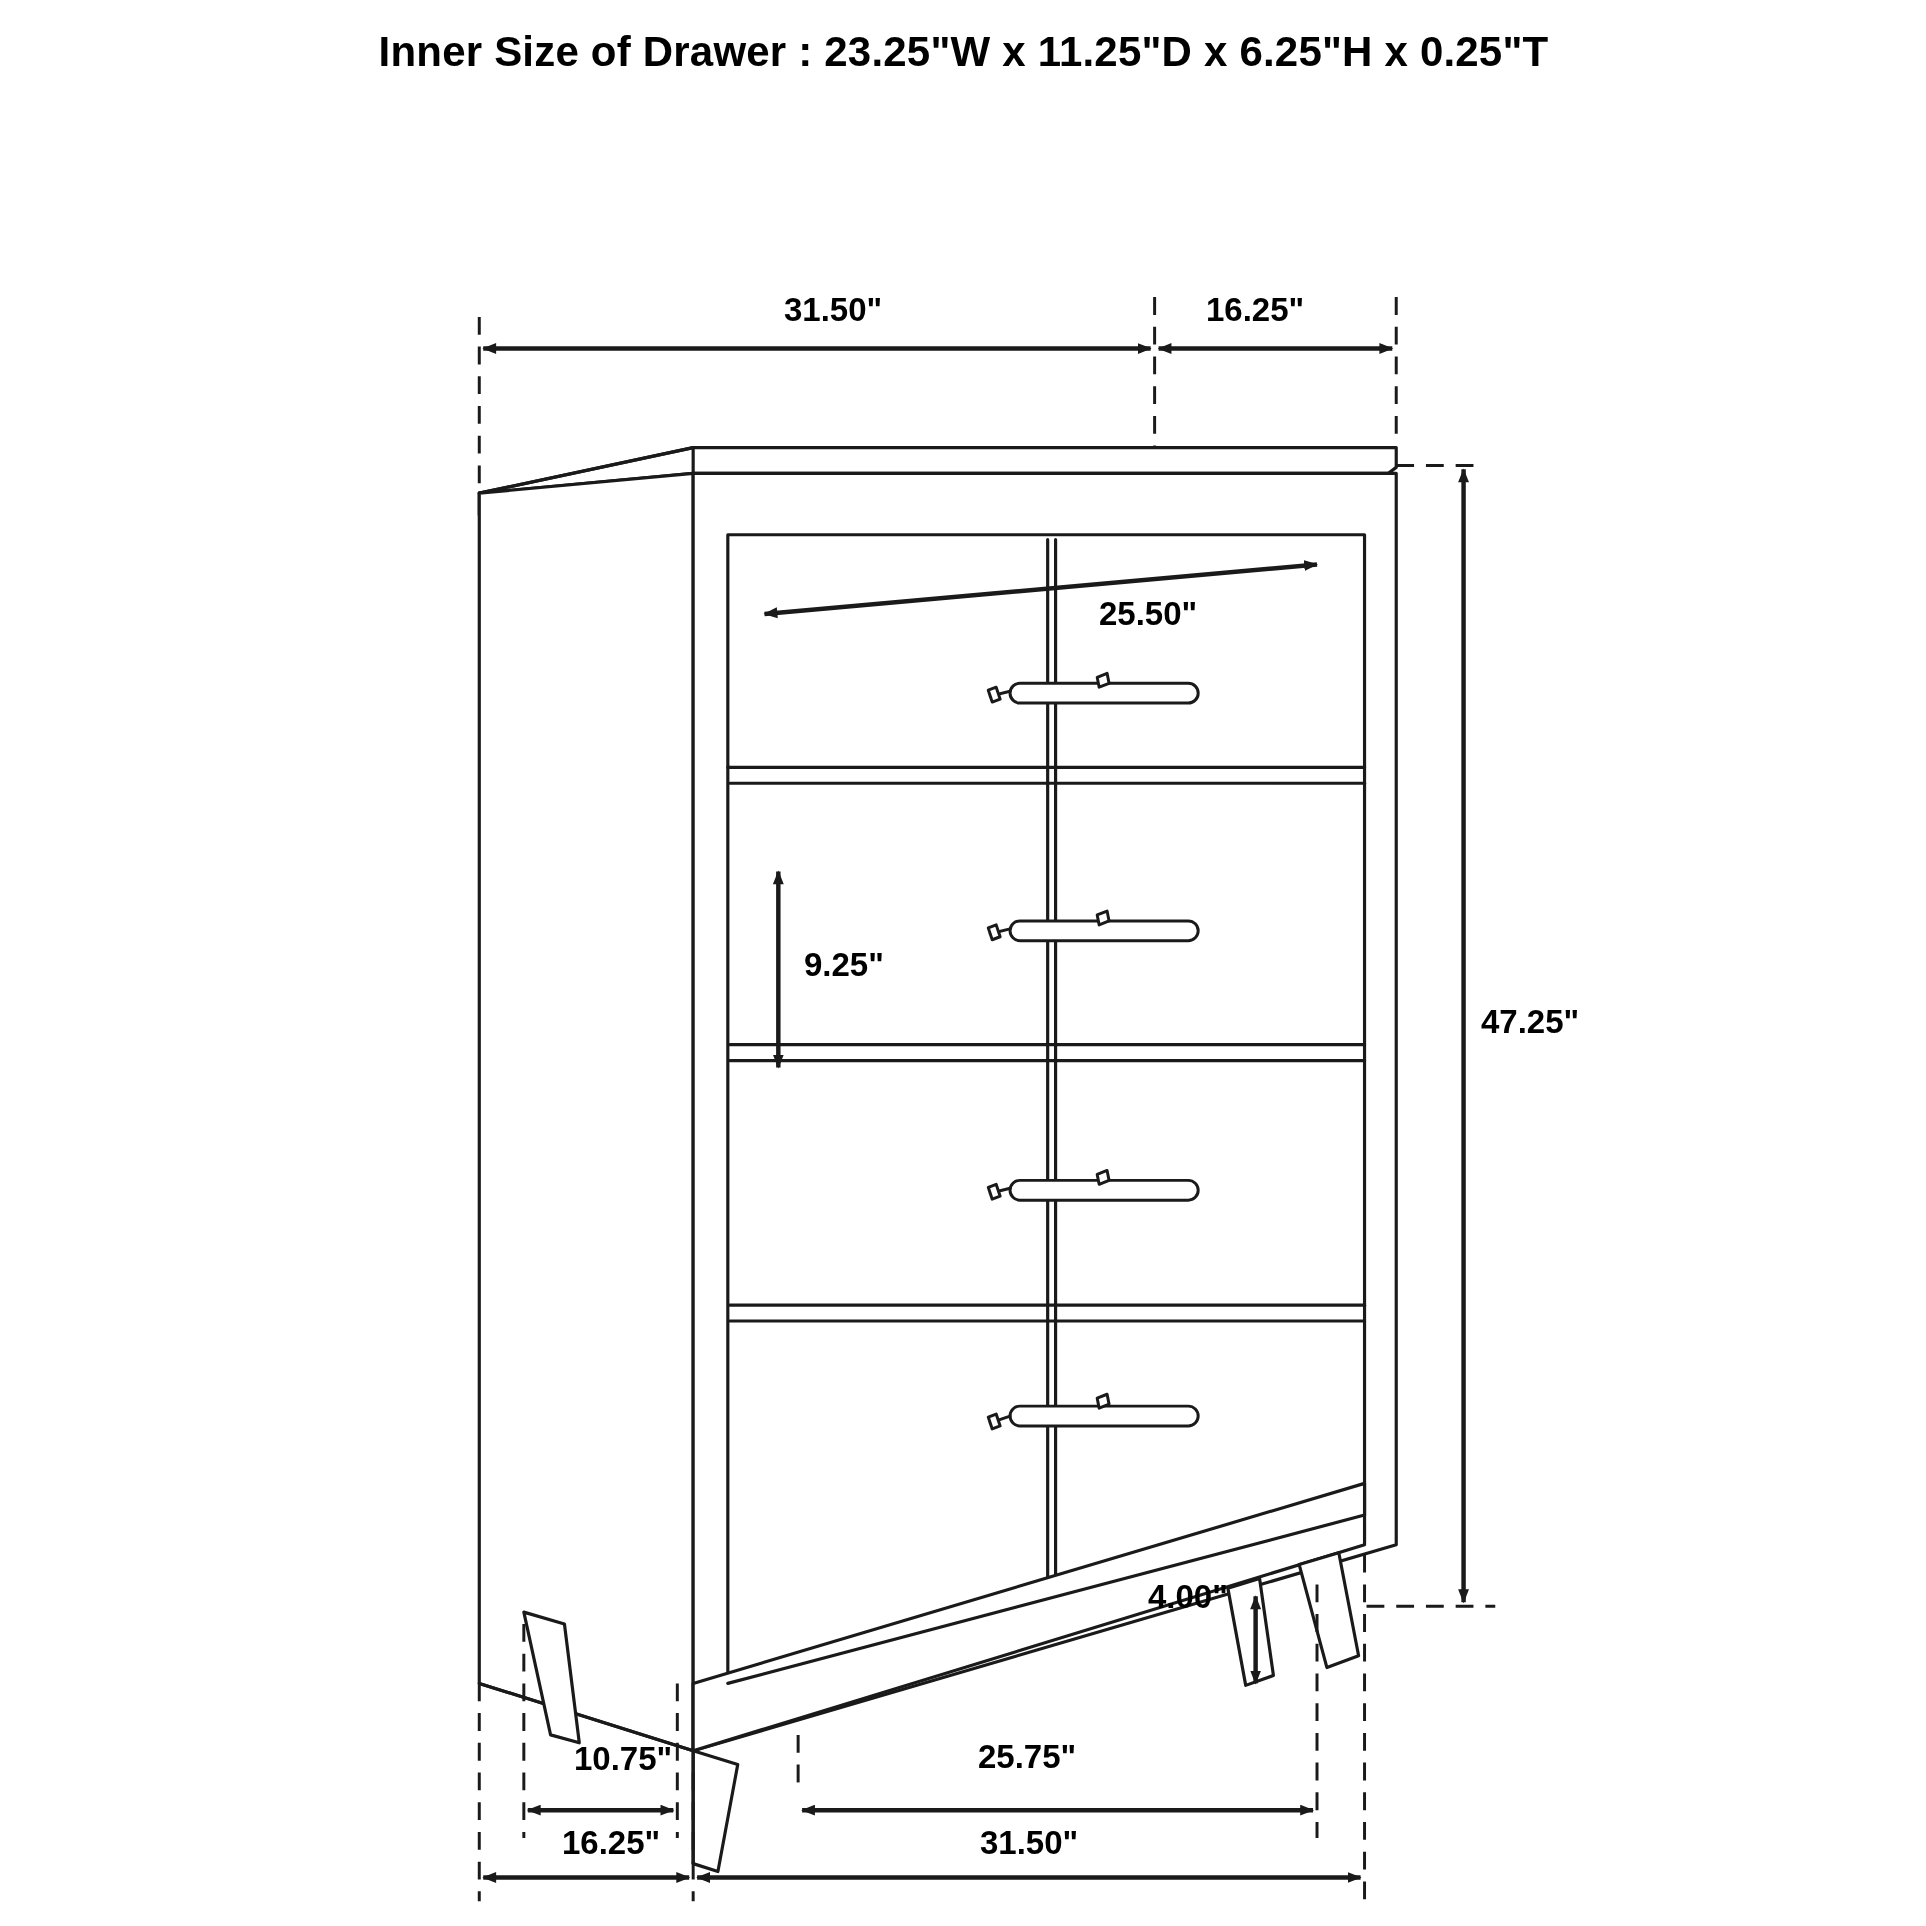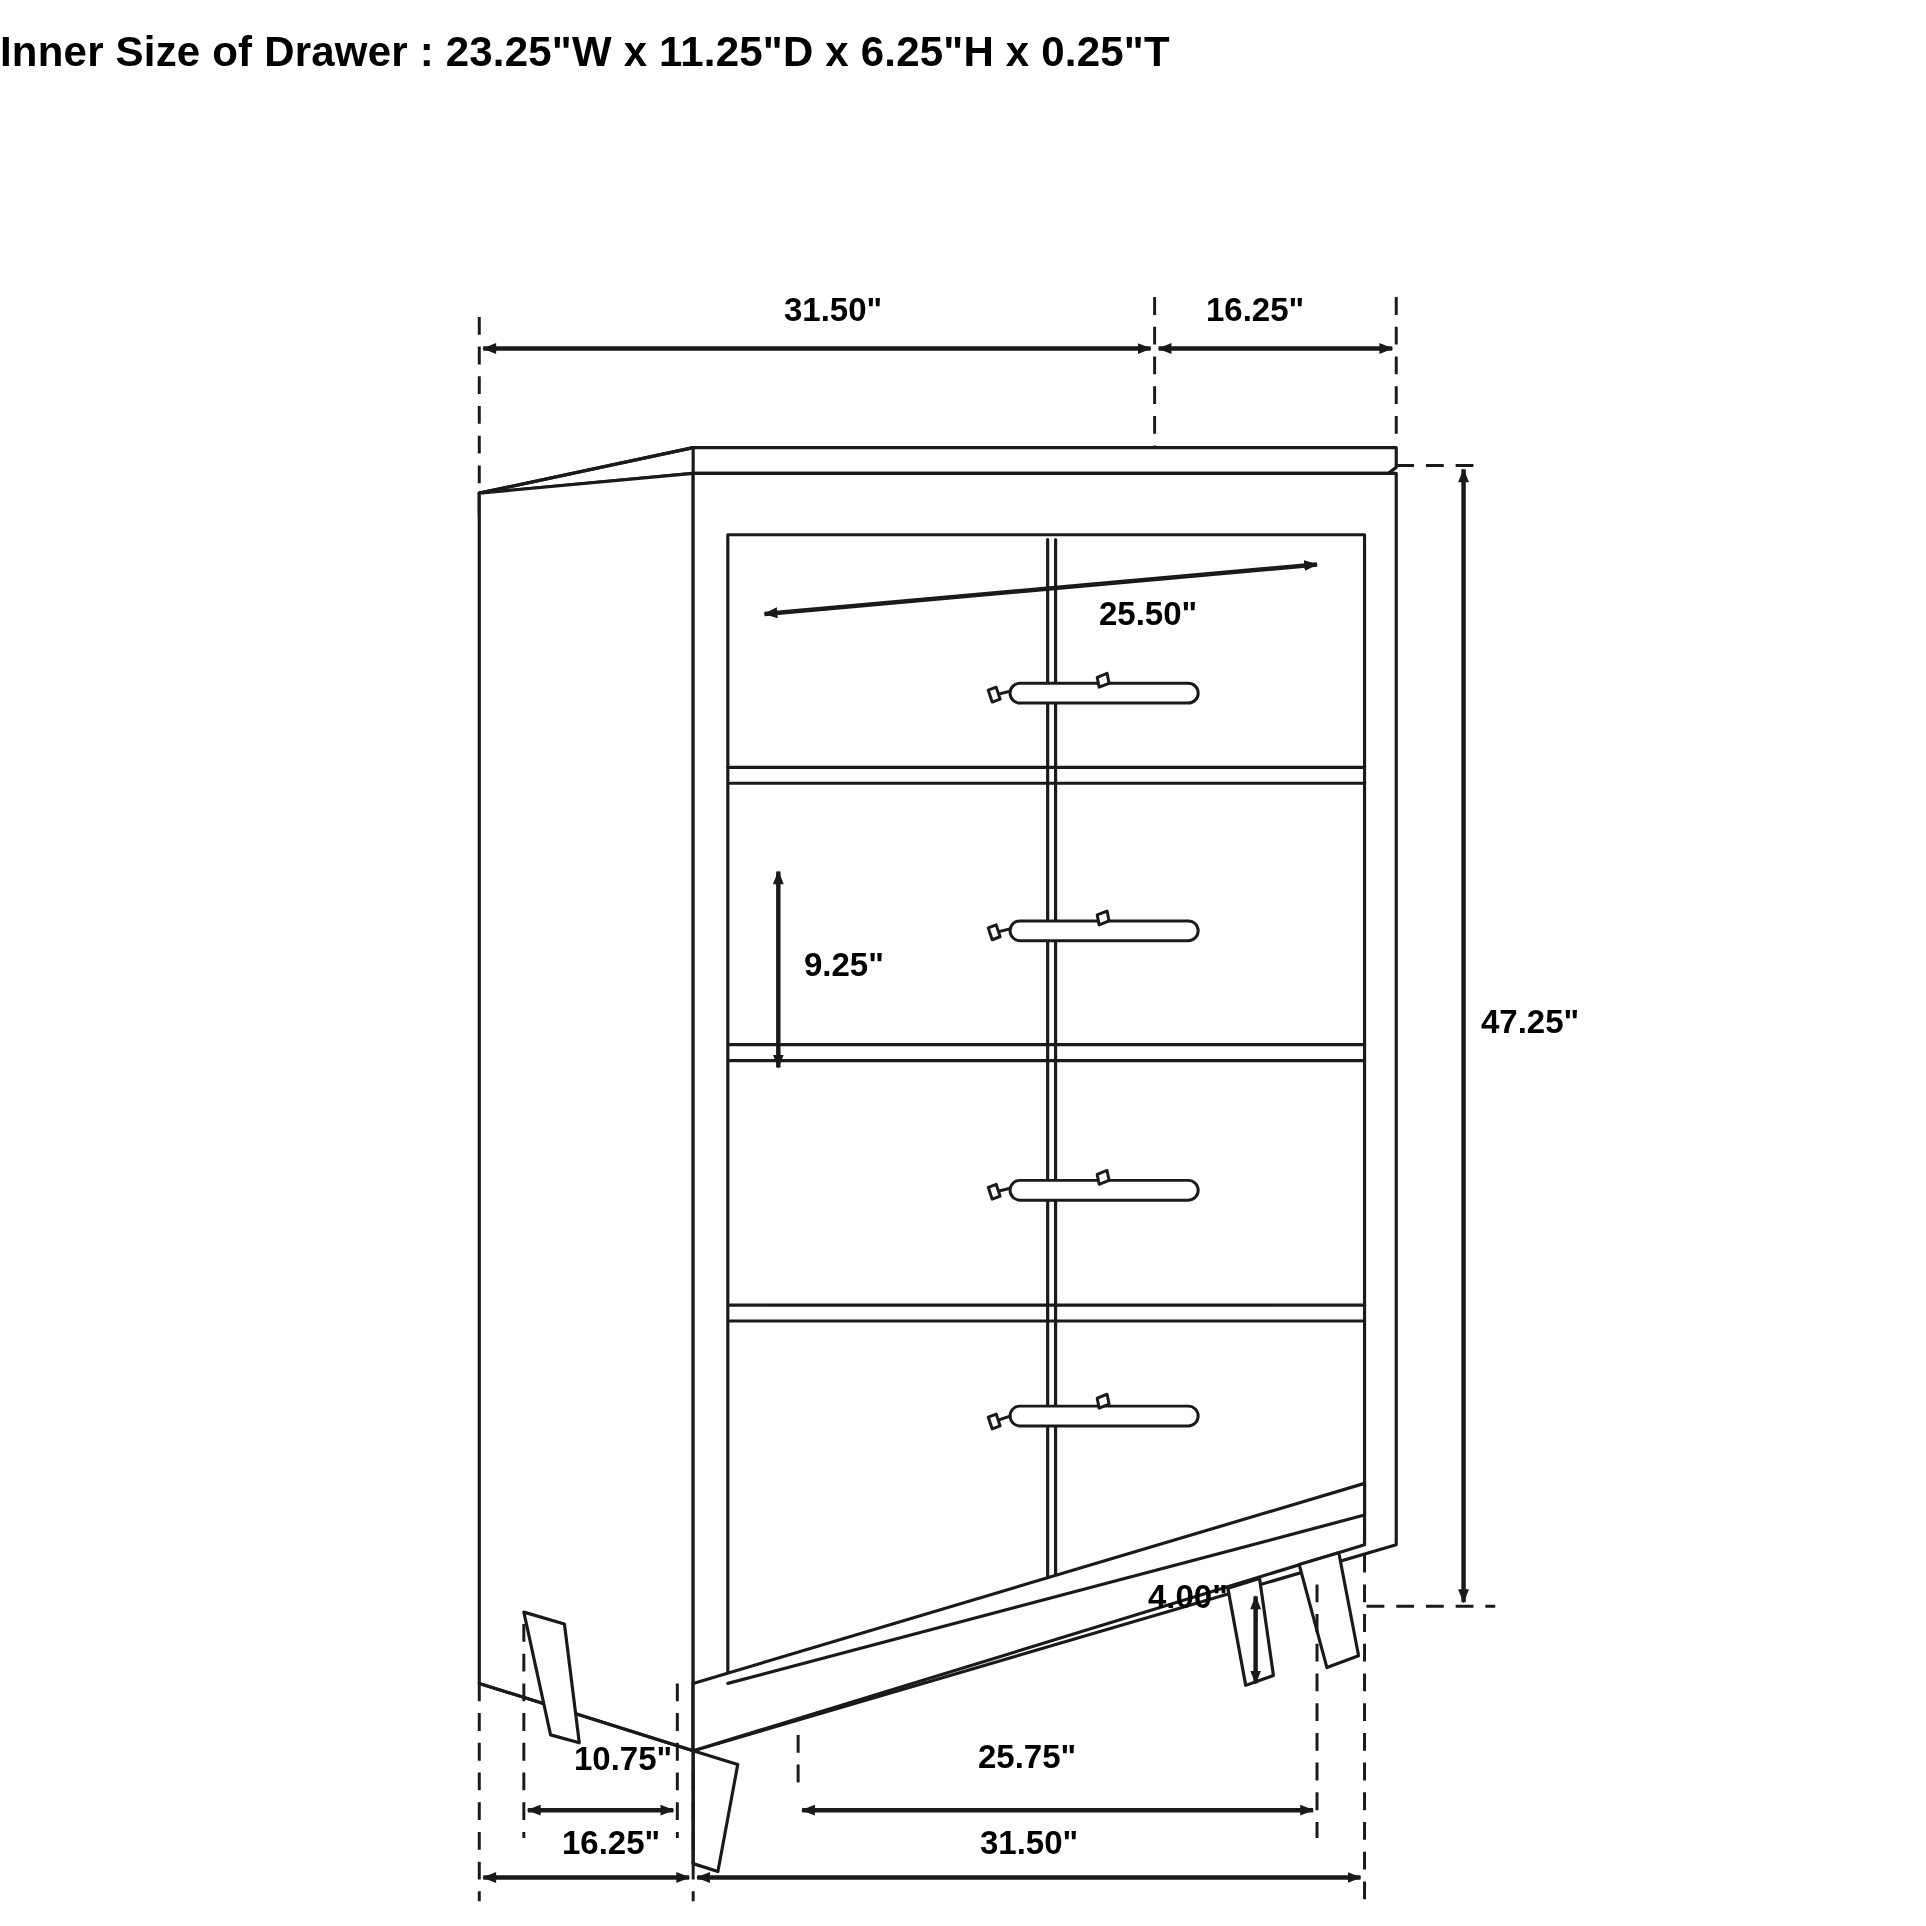--- a/index.html
+++ b/index.html
@@ -17,21 +17,21 @@
   #stage {
     position: relative;
     width: 1927px;
     height: 1927px;
   }
   .title {
     position: absolute;
     left: 0;
     top: 28px;
     width: 1927px;
-    text-align: left;
+    text-align: center;
     font-size: 42px;
     font-weight: bold;
     letter-spacing: 0.2px;
     white-space: nowrap;
   }
   svg.drawing {
     position: absolute;
     left: 0;
     top: 0;
     width: 1927px;

